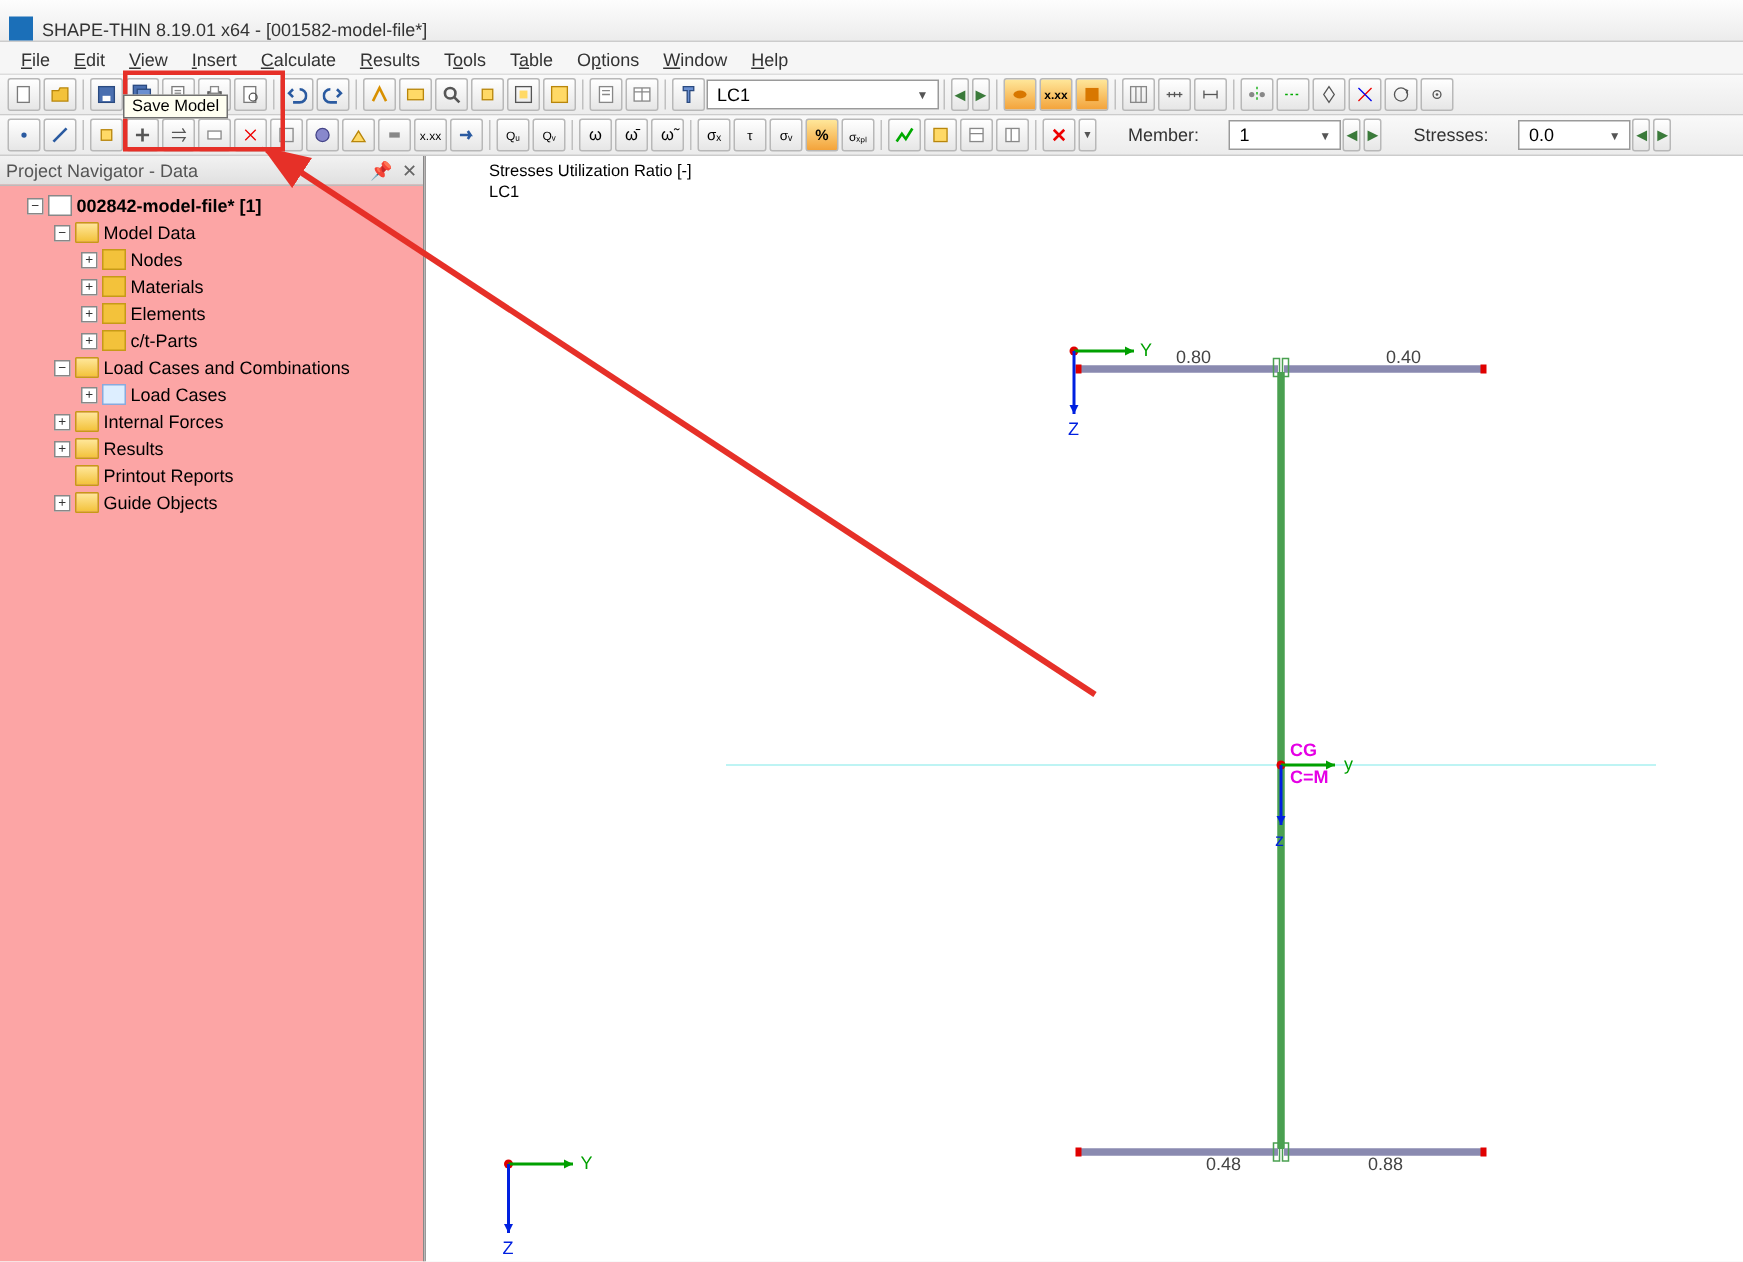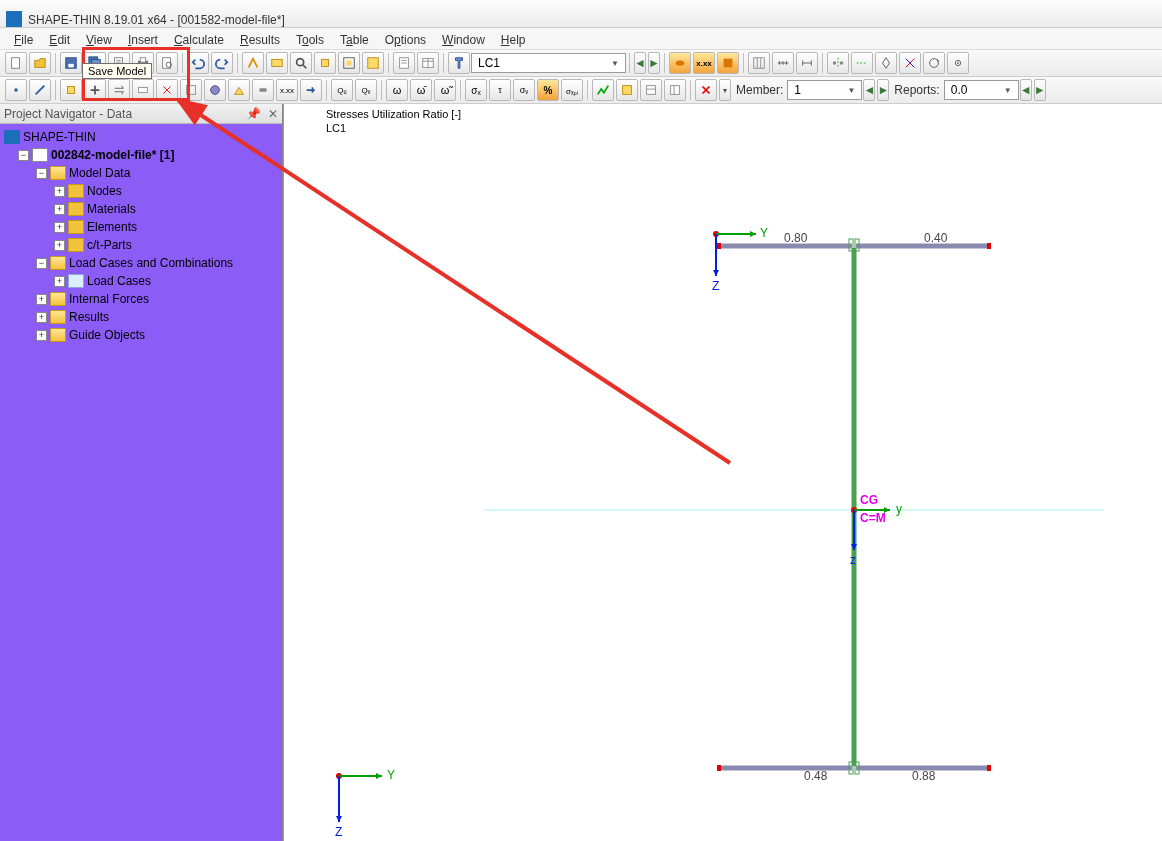--- a/index.html
+++ b/index.html
@@ -16,31 +16,31 @@
   .menubar .menuitem u { text-decoration: underline; }
 
   
   .toolbar-row { height: 27px; background: linear-gradient(#f9f9f9,#ececec); display: flex; align-items: center; padding: 0 4px; border-bottom: 1px solid #ccc; gap: 0px; }
   .tb-btn { width: 22px; height: 22px; margin: 0 1px; background: linear-gradient(#fff,#e6e6e6); border: 1px solid #b8b8b8; border-radius: 2px; display: inline-flex; align-items: center; justify-content: center; font-size: 10px; position: relative; }
   .tb-btn.narrow { width: 12px; }
   .tb-btn svg, .tb-btn span.glyph { width: 14px; height: 14px; display: block; }
   .tb-sep { width: 1px; height: 20px; background: #c0c0c0; margin: 0 3px; }
   .tb-combo { height: 20px; border: 1px solid #9a9a9a; background: #fff; padding: 0 6px; display: flex; align-items: center; justify-content: space-between; }
   .tb-combo .arrow { color: #555; font-size: 8px; margin-left: 4px; }
-  .tb-label { color: #333; margin: 0 4px; }
+  .tb-label { color: #333; margin: 0 20px; }
 
   
   .red-highlight { position: absolute; border: 3px solid #e63028; pointer-events: none; z-index: 100; }
 
   
   .tooltip { position: absolute; background: #fffff1; border: 1px solid #707070; padding: 1px 5px; font-size: 11px; z-index: 101; }
 
   
   .main { display: flex; height: calc(841px - 28px - 22px - 27px - 27px); }
-  .navigator { width: 283px; background: #8b5cf6; border-right: 1px solid #888; display: flex; flex-direction: column; }
+  .navigator { width: 283px; background: #fca5a5; border-right: 1px solid #888; display: flex; flex-direction: column; }
   .nav-title { height: 20px; background: linear-gradient(#f2f2f2,#e0e0e0); border-bottom: 1px solid #bbb; display: flex; align-items: center; justify-content: space-between; padding: 0 4px; color: #555; }
   .nav-title .controls span { margin-left: 3px; color: #666; cursor: default; }
   .tree { padding: 4px 2px; overflow: auto; flex: 1; }
   .tree-node { display: flex; align-items: center; height: 18px; padding-left: 0; white-space: nowrap; }
   .tree-node .twisty { width: 11px; height: 11px; border: 1px solid #888; display: inline-flex; align-items: center; justify-content: center; font-size: 9px; line-height: 1; margin-right: 3px; background: #fff; color: #333; }
   .tree-node .twisty.empty { border: none; background: transparent; }
   .tree-node .icon { width: 16px; height: 14px; margin-right: 3px; display: inline-block; }
   .tree-node .label { color: #000; }
   .ico-folder { background: linear-gradient(#ffe79a,#f3c23b); border: 1px solid #c79a17; border-radius: 1px; }
   .ico-folder-open { background: linear-gradient(#ffe79a,#f3c23b); border: 1px solid #c79a17; border-radius: 1px; }
@@ -412,21 +412,21 @@
   <div class="tb-combo" style="width:75px">
     <span>1</span>
     <span class="arrow">▼</span>
   </div>
   <div class="tb-btn narrow">
       <span style="color:#3a7a3a">◄</span>
     </div>
   <div class="tb-btn narrow">
       <span style="color:#3a7a3a">►</span>
     </div>
-  <span class="tb-label">Reports:</span>
+  <span class="tb-label">Stresses:</span>
   <div class="tb-combo" style="width:75px">
     <span>0.0</span>
     <span class="arrow">▼</span>
   </div>
   <div class="tb-btn narrow">
       <span style="color:#3a7a3a">◄</span>
     </div>
   <div class="tb-btn narrow">
       <span style="color:#3a7a3a">►</span>
     </div>
@@ -436,24 +436,20 @@
 
   <div class="navigator">
     <div class="nav-title">
       <span>Project Navigator - Data</span>
       <span class="controls">
         <span>📌</span>
         <span>✕</span>
       </span>
     </div>
     <div class="tree">
-      <div class="tree-node indent-0">
-          <span class="icon ico-app"></span>
-          <span class="label">SHAPE-THIN</span>
-        </div>
       <div class="tree-node indent-1">
           <span class="twisty">−</span>
           <span class="icon ico-model"></span>
           <span class="label" style="font-weight:bold">002842-model-file* [1]</span>
         </div>
       <div class="tree-node indent-2">
           <span class="twisty">−</span>
           <span class="icon ico-folder-open"></span>
           <span class="label">Model Data</span>
         </div>
@@ -489,20 +485,25 @@
         </div>
       <div class="tree-node indent-2">
           <span class="twisty">+</span>
           <span class="icon ico-folder"></span>
           <span class="label">Internal Forces</span>
         </div>
       <div class="tree-node indent-2">
           <span class="twisty">+</span>
           <span class="icon ico-folder"></span>
           <span class="label">Results</span>
+        </div>
+      <div class="tree-node indent-2">
+          <span class="twisty empty"></span>
+          <span class="icon ico-folder"></span>
+          <span class="label">Printout Reports</span>
         </div>
       <div class="tree-node indent-2">
           <span class="twisty">+</span>
           <span class="icon ico-folder"></span>
           <span class="label">Guide Objects</span>
         </div>
     </div>
   </div>
 
   <div class="viewport">

